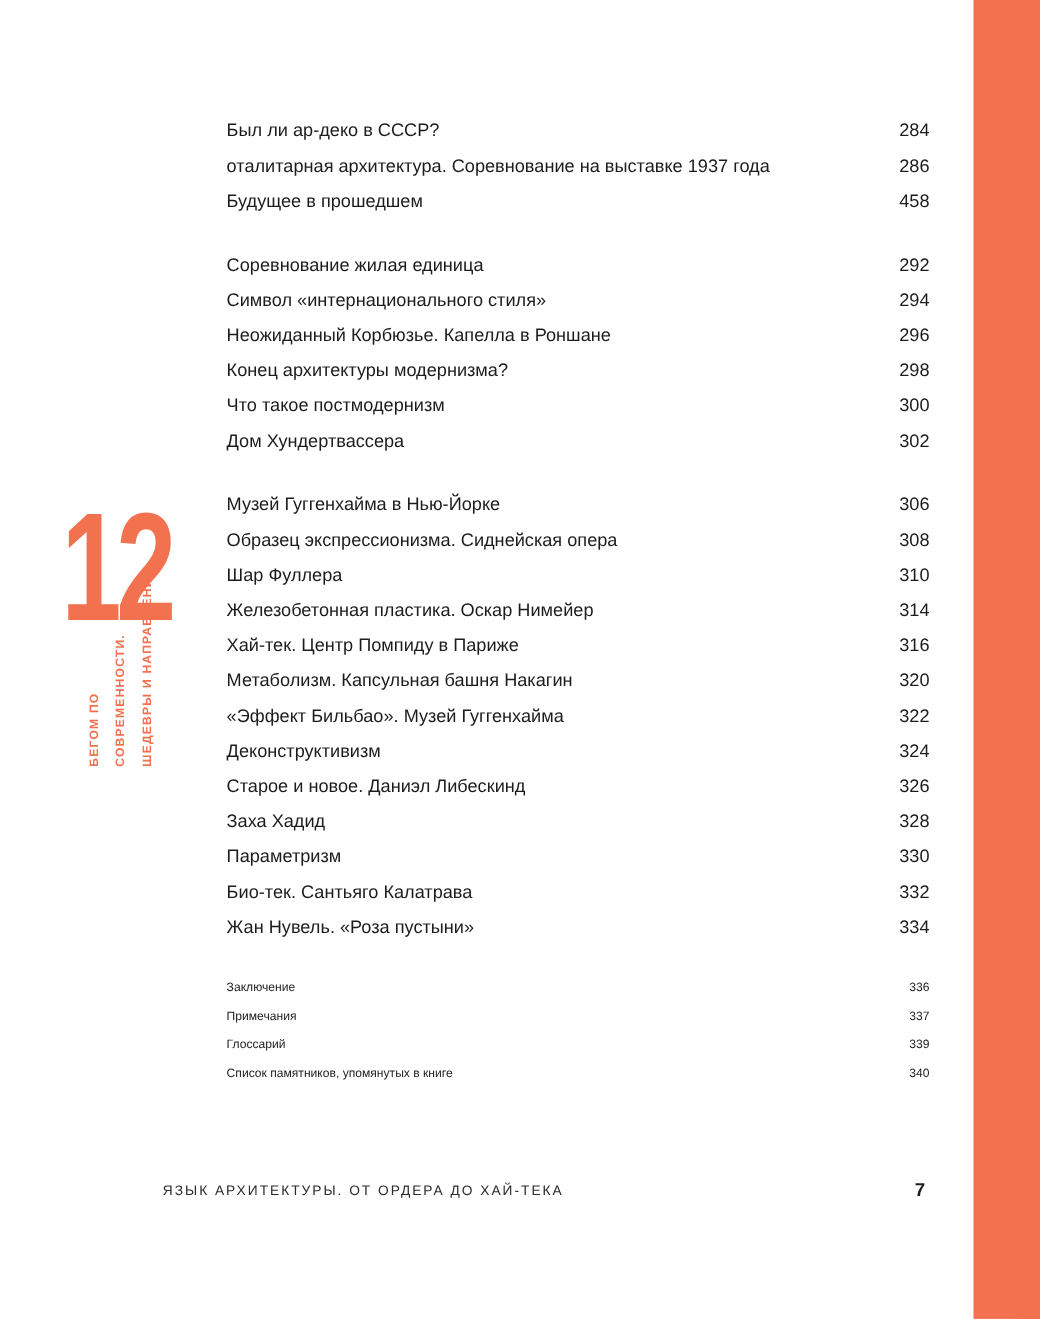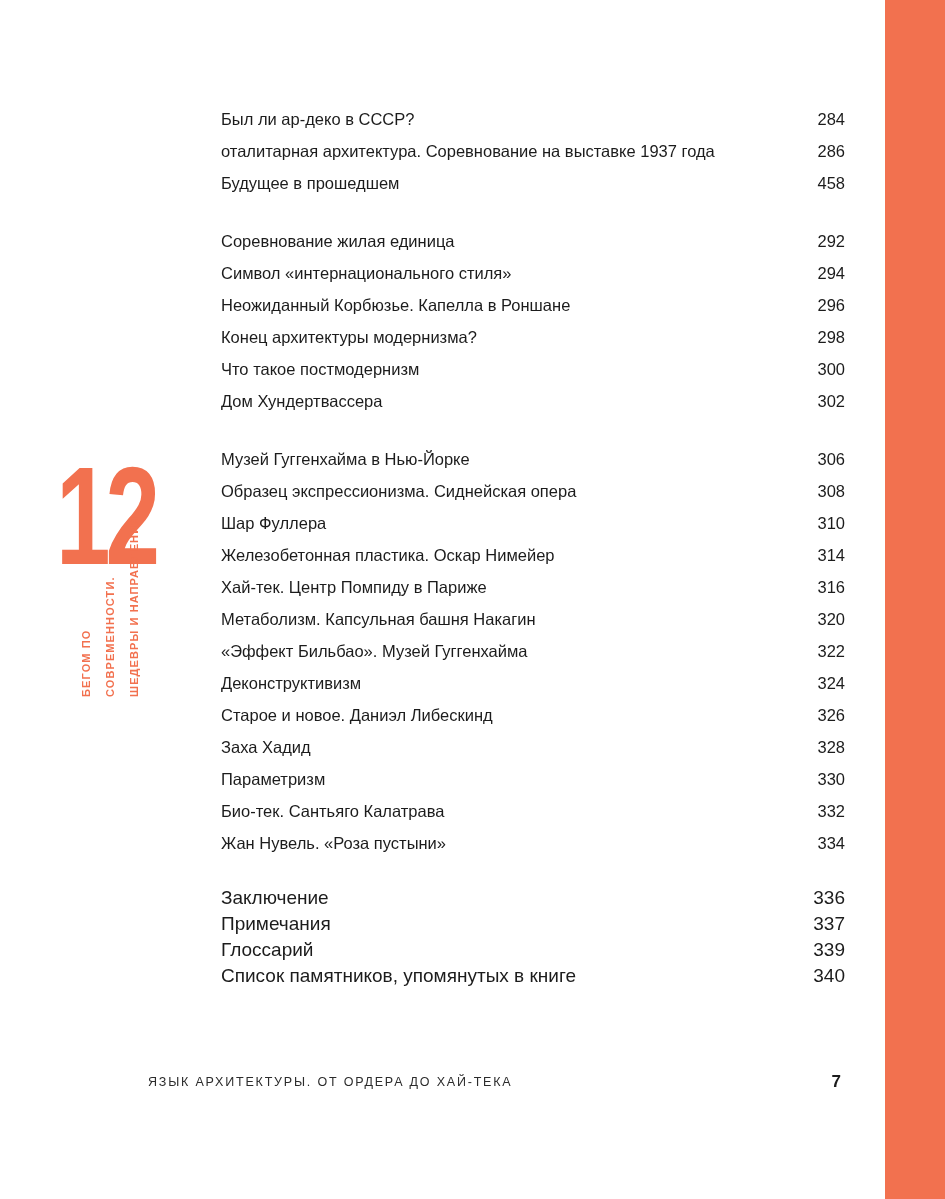--- a/index.html
+++ b/index.html
@@ -41,33 +41,33 @@
     color: var(--accent);
     font-size: 11px;
     font-weight: 700;
     letter-spacing: 1.1px;
     line-height: 24px;
     white-space: nowrap;
   }
 
   .toc {
     position: absolute;
-    left: 221px; right: 100px; top: 103px;
+    left: 206px; right: 100px; top: 103px;
   }
   .toc-group { margin-bottom: 26px; }
   .toc-group:last-child { margin-bottom: 0; }
   .toc-row {
     display: flex;
     justify-content: space-between;
     align-items: center;
     height: 32px;
     font-size: 16.5px;
     font-weight: 500;
   }
-  .toc-group-tight .toc-row { height: 26px; font-size: 19px; }
+  .toc-group-tight .toc-row { height: 26px; font-size: 11px; }
   .toc-title { white-space: nowrap; }
   .toc-page { white-space: nowrap; font-weight: 400; }
 
   .footer {
     position: absolute;
     left: 148px; right: 104px; top: 1072px;
     height: 20px;
     display: flex;
     justify-content: space-between;
     align-items: center;

